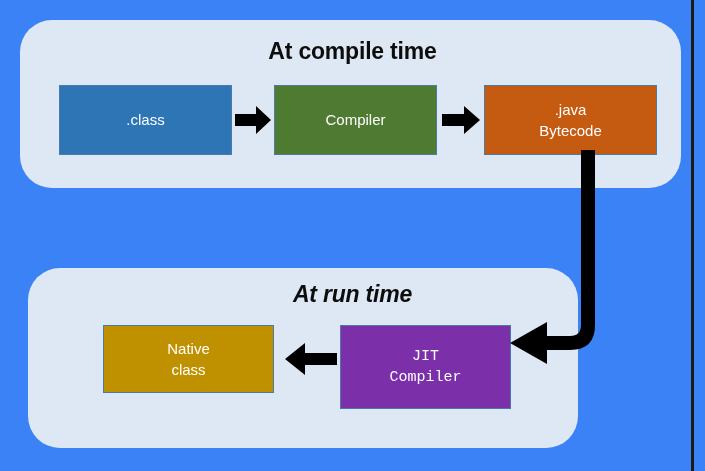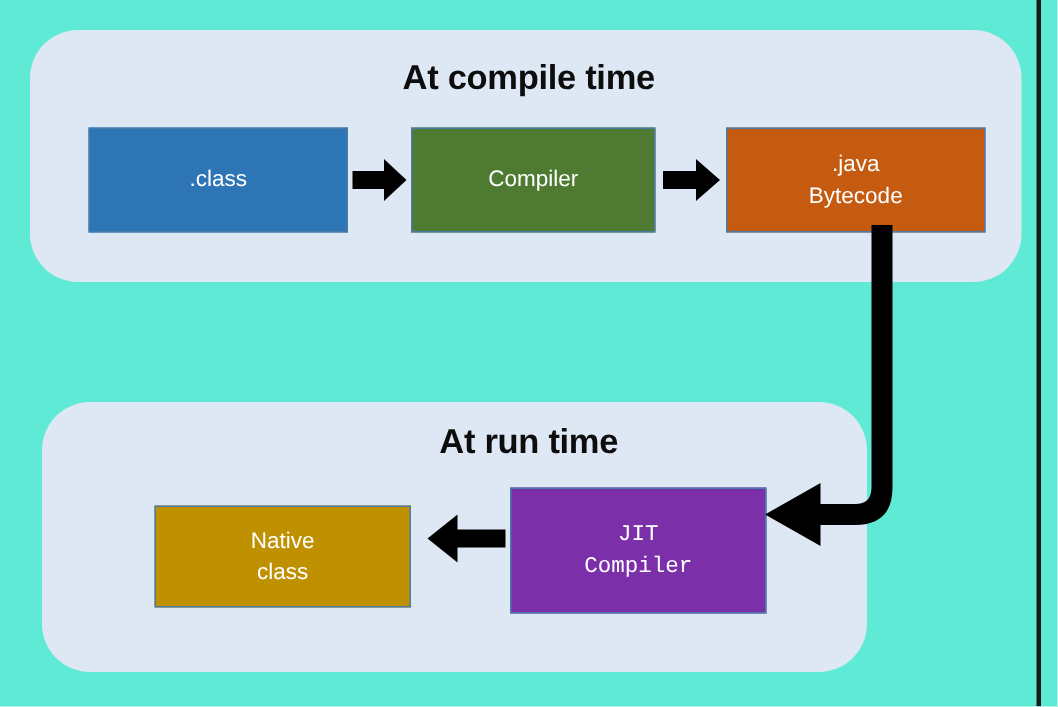--- a/index.html
+++ b/index.html
@@ -7,21 +7,21 @@
     padding: 0;
     background: #ffffff;
   }
   body {
     font-family: "Liberation Sans", sans-serif;
   }
   #canvas {
     position: relative;
     width: 705px;
     height: 471px;
-    background: #5eead4;
+    background: #3b82f6;
     overflow: hidden;
   }
   .panel {
     position: absolute;
     background: #dee8f4;
     border-radius: 32px;
   }
   #panel-compile {
     left: 20px;
     top: 20px;
@@ -39,21 +39,21 @@
     left: 0;
     width: 100%;
     text-align: center;
     font-size: 23px;
     font-weight: bold;
     color: #0d0d0d;
     letter-spacing: -0.2px;
     white-space: nowrap;
   }
   #title-compile { top: 38px; }
-  #title-runtime { top: 281px; }
+  #title-runtime { top: 281px; font-style: italic; }
 
   .node {
     position: absolute;
     display: flex;
     flex-direction: column;
     align-items: center;
     justify-content: center;
     color: #ffffff;
     font-size: 15px;
     line-height: 1.42;
@@ -71,21 +71,20 @@
     left: 274px; top: 85px; width: 163px; height: 70px;
     background: #4e7b31;
   }
   #node-class {
     left: 484px; top: 85px; width: 173px; height: 70px;
     background: #c55a11;
   }
   #node-native {
     left: 103px; top: 325px; width: 171px; height: 68px;
     background: #bf9000;
-    margin-top: 12px;
   }
   #node-jit {
     left: 340px; top: 325px; width: 171px; height: 84px;
     background: #7b2fa8;
     font-family: Liberation Mono, monospace;
   }
 
   .arrow {
     position: absolute;
   }

